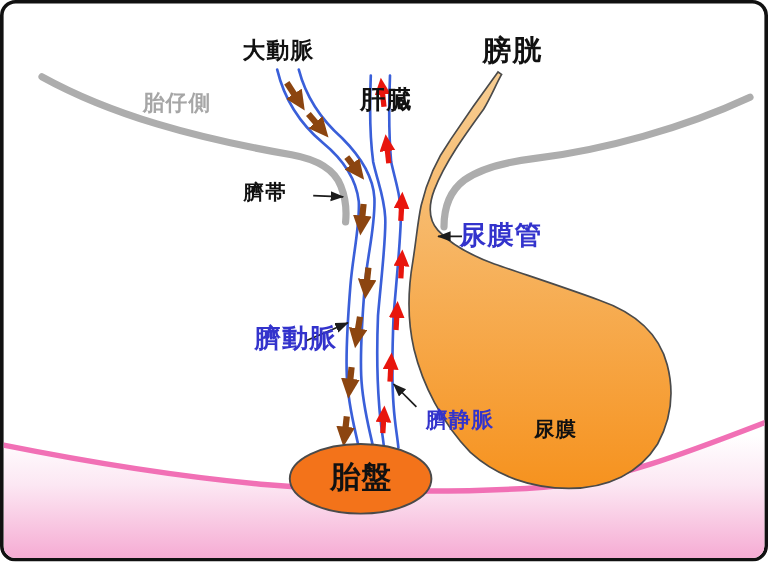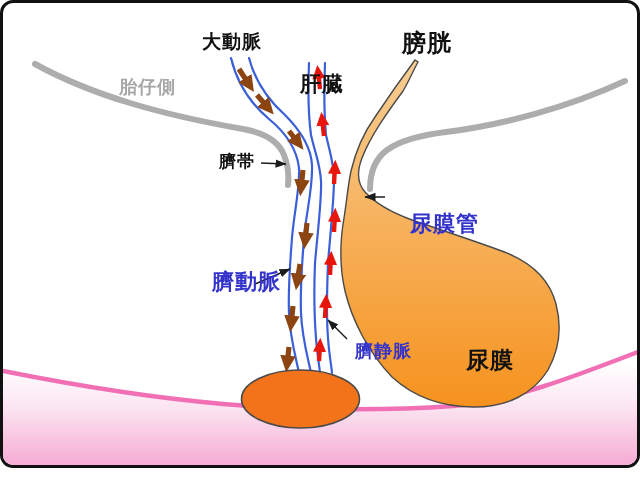--- a/index.html
+++ b/index.html
@@ -125,19 +125,20 @@
       <path class="leader" d="M258,160 L283,161"></path>
       <path class="leader" d="M382,194 L362,194"></path>
       <path class="leader" d="M252,281 L287,266"></path>
       <path class="leader" d="M344,336 L325,317"></path>
     </svg>
 
     <div class="lbl" style="left:199px;top:31px;font-size:19px;">大動脈</div>
     <div class="lbl" style="left:297px;top:30px;font-size:21px;margin-top:42px;">肝臓</div>
     <div class="lbl" style="left:399px;top:30px;font-size:24px;">膀胱</div>
     <div class="lbl gray" style="left:116px;top:76px;font-size:18px;">胎仔側</div>
-    <div class="lbl" style="left:216px;top:151px;font-size:17px;">臍帯</div>
-    <div class="lbl blue" style="left:407px;top:184px;font-size:22px;margin-top:28px;">尿膜管</div>
+    <div class="lbl" style="left:200px;top:151px;font-size:17px;">臍帯</div>
+    <div class="lbl blue" style="left:380px;top:184px;font-size:22px;">尿膜管</div>
     <div class="lbl blue" style="left:209px;top:270px;font-size:22px;">臍動脈</div>
     <div class="lbl blue" style="left:308px;top:340px;font-size:18px;padding-left:44px;">臍静脈</div>
-    <div class="lbl" style="left:463px;top:348px;font-size:23px;">尿膜</div>
+    <div class="lbl" style="left:442px;top:348px;font-size:17px;">尿膜</div>
+    <div class="lbl" style="left:272px;top:384px;font-size:25px;">胎盤</div>
   </div>
 </div>
 
 </body></html>

